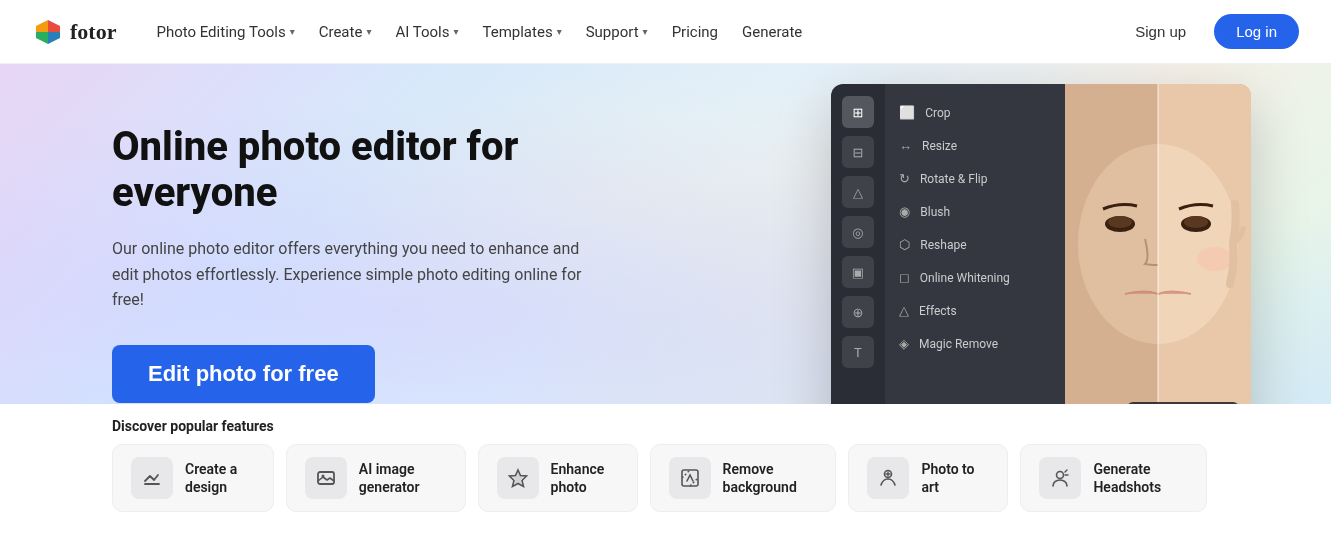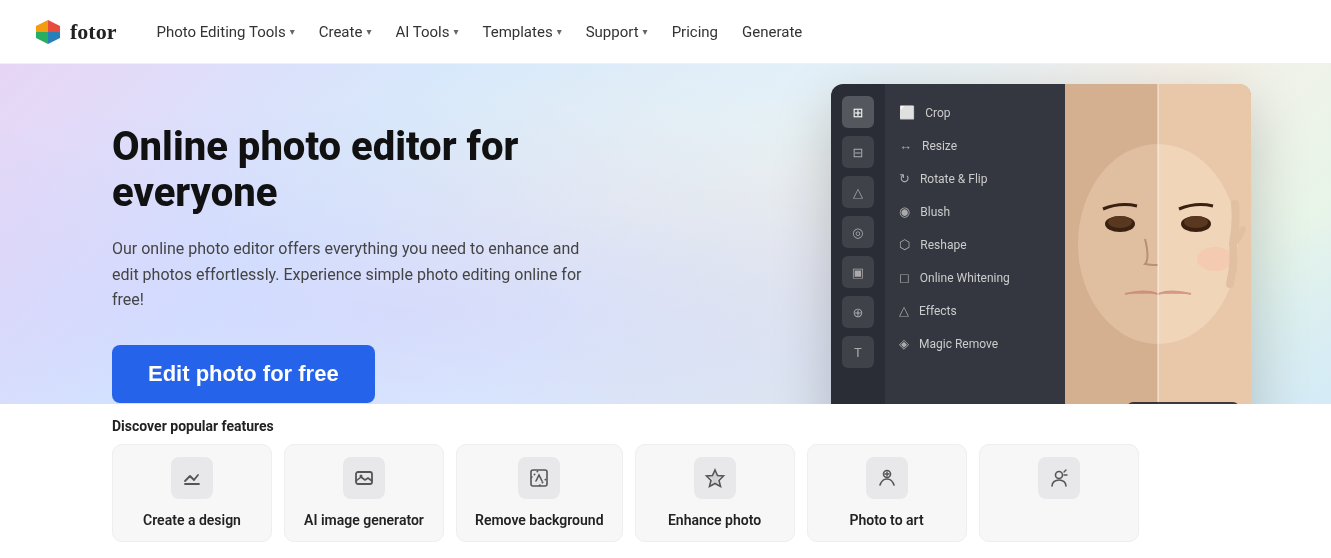--- a/index.html
+++ b/index.html
@@ -231,21 +231,20 @@
       display: flex;
       align-items: center;
       gap: 12px;
       padding: 12px 18px;
       border-radius: 10px;
       background: #f7f7f8;
       cursor: pointer;
       min-width: 160px;
       margin-right: 12px;
       border: 1px solid #eee;
-      flex-direction: column;
     }
     .feature-icon-box {
       width: 42px;
       height: 42px;
       border-radius: 8px;
       background: #e8e8eb;
       display: flex;
       align-items: center;
       justify-content: center;
       font-size: 20px;
@@ -296,20 +295,24 @@
       <span class="nav-chevron">▾</span>
     </div>
     <div class="nav-item">
       <span>Pricing</span>
     </div>
     <div class="nav-item">
       <span>Generate</span>
     </div>
   </div>
 
+  <div class="nav-right">
+    <button class="btn-signup">Sign up</button>
+    <button class="btn-login">Log in</button>
+  </div>
 </nav>
 
 <div class="hero">
   <div class="hero-bg-overlay"></div>
 
   <div class="hero-content">
     <h1 class="hero-title">Online photo editor for everyone</h1>
     <p class="hero-subtitle">Our online photo editor offers everything you need to enhance and edit photos effortlessly. Experience simple photo editing online for free!</p>
     <button class="btn-cta">Edit photo for free</button>
   </div>
@@ -437,51 +440,52 @@
             <rect x="3" y="5" width="16" height="12" rx="2" stroke="#555" stroke-width="1.8"></rect>
             <path d="M3 14L8 10L12 13L15 11L19 14" stroke="#555" stroke-width="1.6" stroke-linecap="round" stroke-linejoin="round"></path>
             <circle cx="8" cy="9" r="1.5" fill="#555"></circle>
           </svg>
         </div>
         <span class="feature-label">AI image generator</span>
       </div>
       <div class="feature-card">
         <div class="feature-icon-box">
           <svg width="22" height="22" viewBox="0 0 22 22" fill="none">
+            <polygon points="11,3 13.5,8.5 19.5,9 15,13.5 16.5,19.5 11,16.5 5.5,19.5 7,13.5 2.5,9 8.5,8.5" stroke="#555" stroke-width="1.6" fill="none"></polygon>
+            <polygon points="11,3 12.5,8.5 17.5,9 13.5,12.5 14.5,17.5 11,15.5 7.5,17.5 8.5,12.5 4.5,9 9.5,8.5" fill="#555" opacity="0.15"></polygon>
+          </svg>
+        </div>
+        <span class="feature-label">Enhance photo</span>
+      </div>
+      <div class="feature-card">
+        <div class="feature-icon-box">
+          <svg width="22" height="22" viewBox="0 0 22 22" fill="none">
             <rect x="3" y="3" width="16" height="16" rx="2" stroke="#555" stroke-width="1.6"></rect>
             <path d="M3 11 L11 3" stroke="#555" stroke-width="1.4" stroke-dasharray="2,2"></path>
             <path d="M11 19 L19 11" stroke="#555" stroke-width="1.4" stroke-dasharray="2,2"></path>
             <path d="M8 14L11 8L14 14" stroke="#555" stroke-width="1.6" stroke-linecap="round"></path>
           </svg>
         </div>
         <span class="feature-label">Remove background</span>
       </div>
       <div class="feature-card">
         <div class="feature-icon-box">
           <svg width="22" height="22" viewBox="0 0 22 22" fill="none">
-            <polygon points="11,3 13.5,8.5 19.5,9 15,13.5 16.5,19.5 11,16.5 5.5,19.5 7,13.5 2.5,9 8.5,8.5" stroke="#555" stroke-width="1.6" fill="none"></polygon>
-            <polygon points="11,3 12.5,8.5 17.5,9 13.5,12.5 14.5,17.5 11,15.5 7.5,17.5 8.5,12.5 4.5,9 9.5,8.5" fill="#555" opacity="0.15"></polygon>
-          </svg>
-        </div>
-        <span class="feature-label">Enhance photo</span>
-      </div>
-      <div class="feature-card">
-        <div class="feature-icon-box">
-          <svg width="22" height="22" viewBox="0 0 22 22" fill="none">
             <path d="M4 18C4 18 6 12 11 12C16 12 18 18 18 18" stroke="#555" stroke-width="1.6" stroke-linecap="round"></path>
             <circle cx="11" cy="7" r="3.5" stroke="#555" stroke-width="1.6"></circle>
             <path d="M9 7 L13 7 M11 5 L11 9" stroke="#555" stroke-width="1.4" stroke-linecap="round"></path>
           </svg>
         </div>
         <span class="feature-label">Photo to art</span>
       </div>
       <div class="feature-card">
         <div class="feature-icon-box">
           <svg width="22" height="22" viewBox="0 0 22 22" fill="none">
             <circle cx="11" cy="8" r="3.5" stroke="#555" stroke-width="1.6"></circle>
             <path d="M4 19C4 15.5 7 13 11 13C15 13 18 15.5 18 19" stroke="#555" stroke-width="1.6" stroke-linecap="round"></path>
             <path d="M16 5 L18 3 M16 8 L19 8" stroke="#555" stroke-width="1.4" stroke-linecap="round"></path>
           </svg>
         </div>
+        <span class="feature-label">Generate Headshots</span>
       </div>
     </div>
   </div>
 </div>
 
 </body></html>

